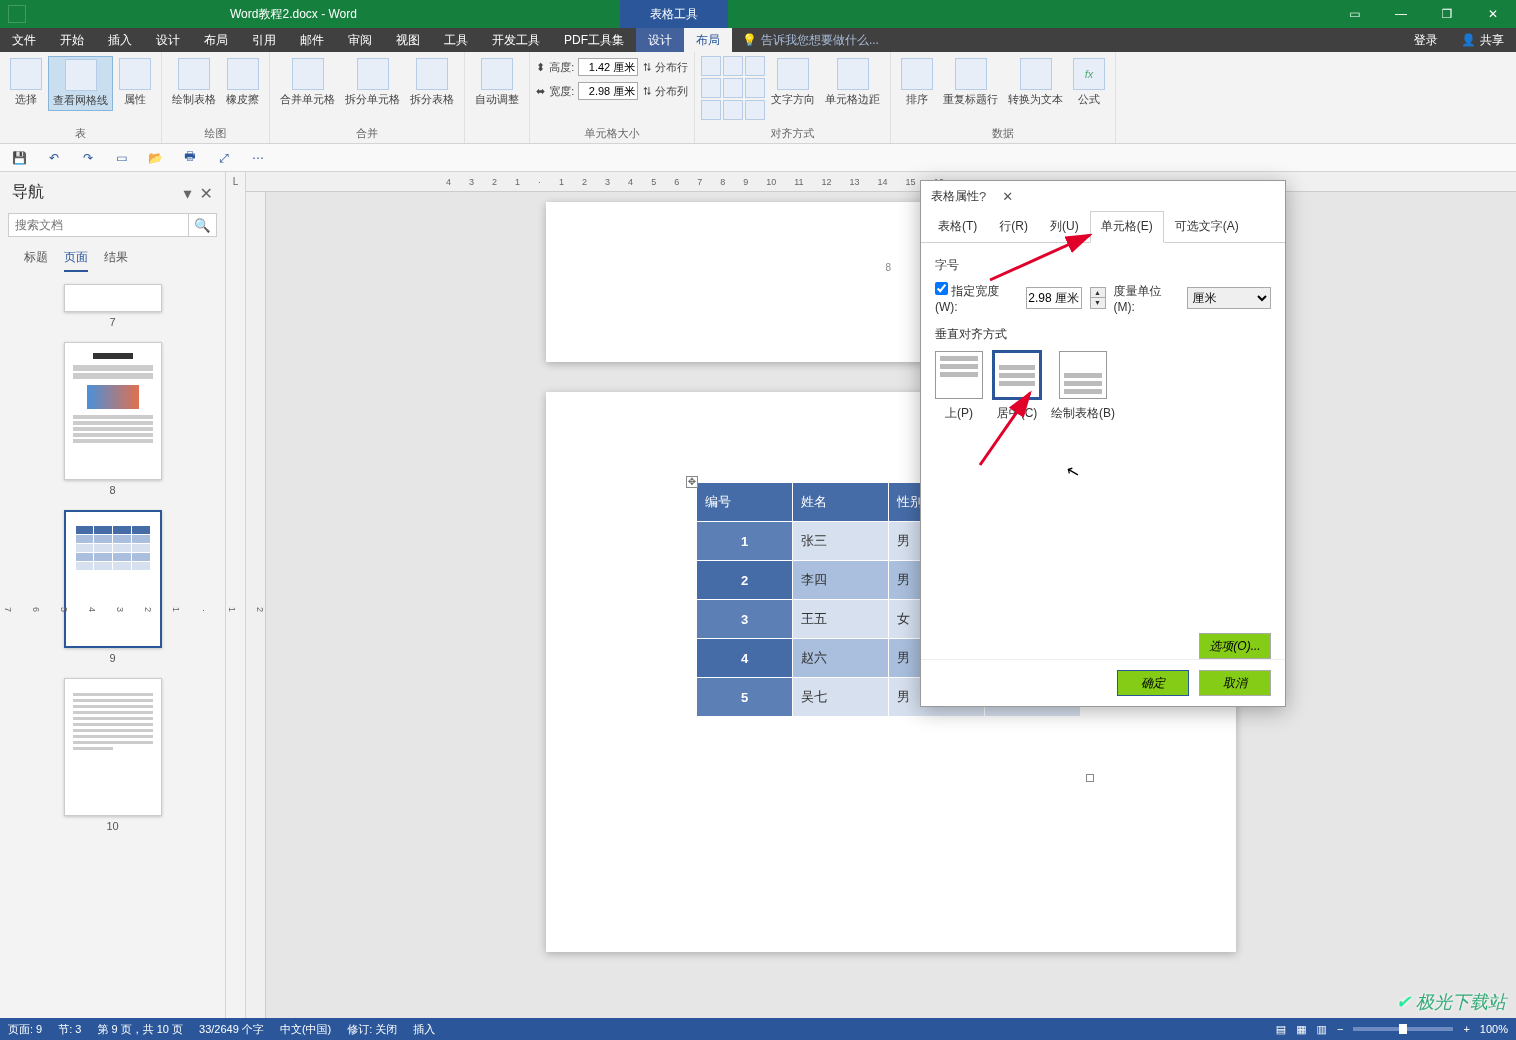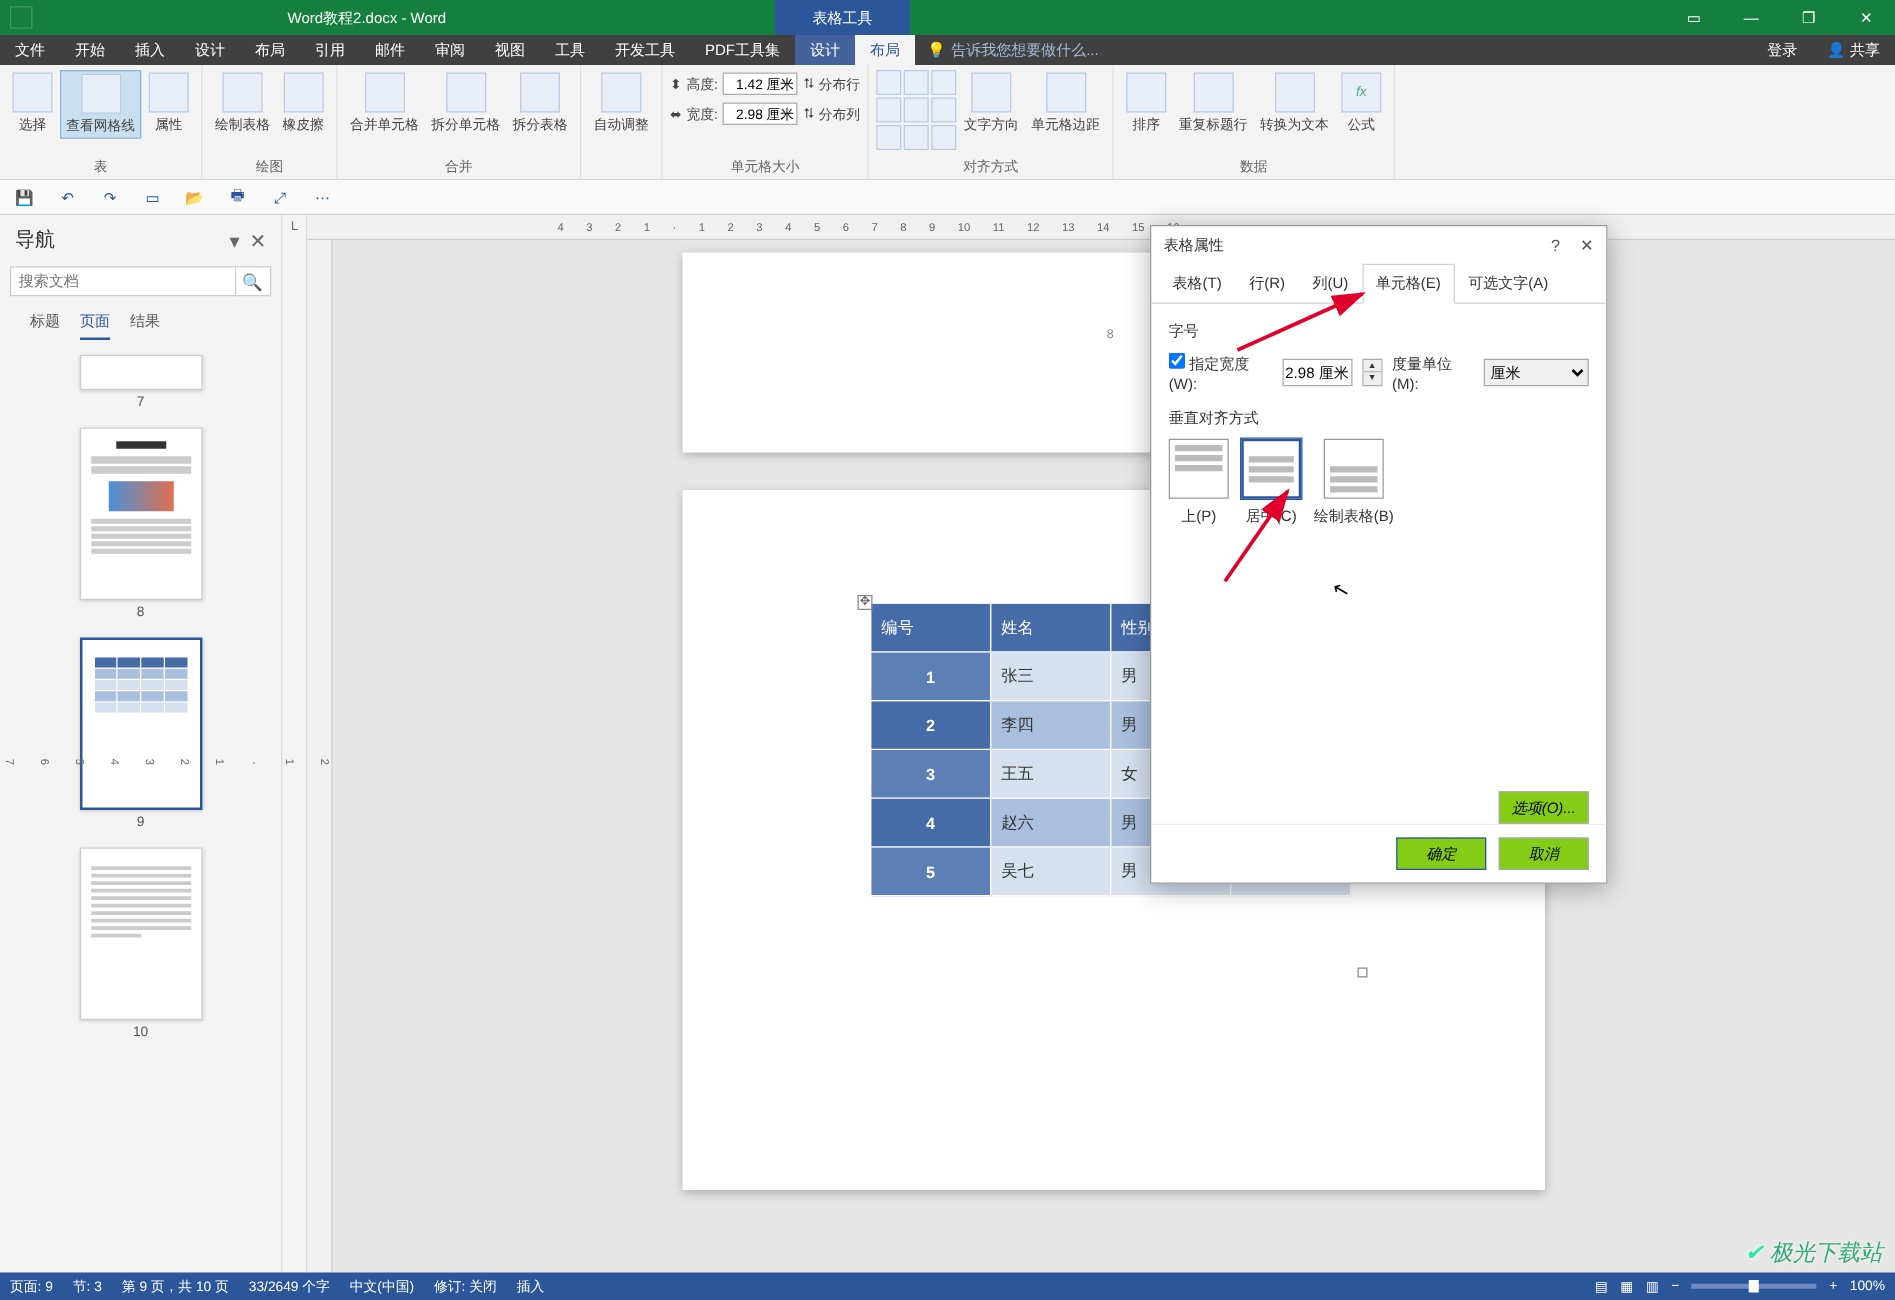--- a/index.html
+++ b/index.html
@@ -71,21 +71,21 @@
 .doc-table { margin-left:150px; border-collapse:collapse; font-size:13px; }
 .doc-table th { background:#466ca8; color:#fff; font-weight:normal; text-align:left; padding:10px 8px; border:1px solid #fff;}
 .doc-table td { padding:10px 8px; border:1px solid #fff; background:#a9bfdd; color:#333;}
 .doc-table tr:nth-child(even) td { background:#d6e0ee;}
 .doc-table td.idx { background:#466ca8; color:#fff; font-weight:bold; text-align:center;}
 .doc-table tr:nth-child(even) td.idx { background:#5c7fb5;}
 .doc-table .col1{width:96px;} .doc-table .col2{width:96px;} .doc-table .col3{width:96px;} .doc-table .col4{width:96px;}
 
 
 .dialog { position:absolute; left:920px; top:180px; width:366px; background:#fff; border:1px solid #999; box-shadow:0 4px 20px rgba(0,0,0,0.3); z-index:100; }
-.dialog .dlg-title { height:30px; display:flex; align-items:center; justify-content:space-between; padding:0 10px; font-size:12px; color:#333;}
+.dialog .dlg-title { height:30px; display:flex; align-items:center; padding:0 10px; font-size:12px; color:#333;}
 .dialog .dlg-title .tbtns { display:flex;gap:16px; font-size:13px;color:#555;}
 .dialog .dlg-tabs { display:flex; border-bottom:1px solid #d0d0d0; padding:0 6px;}
 .dialog .dlg-tabs .dt { padding:6px 10px; font-size:12px; color:#333; border:1px solid transparent; cursor:pointer;}
 .dialog .dlg-tabs .dt.active { border:1px solid #d0d0d0; border-bottom:1px solid #fff; margin-bottom:-1px; background:#fff;}
 .dialog .body { padding:10px 14px 14px 14px; font-size:12px; color:#333; min-height:380px;}
 .dialog .section-lbl { margin:4px 0 8px 0; }
 .dialog .row2 { display:flex; align-items:center; gap:8px; margin-bottom:12px;}
 .dialog input[type="text"]{ width:56px; height:22px; border:1px solid #aaa; font-size:12px; text-align:center;}
 .dialog select { height:22px;border:1px solid #aaa;font-size:12px; width:88px;}
 .spinner { display:inline-flex;flex-direction:column;border:1px solid #aaa;height:22px;}

